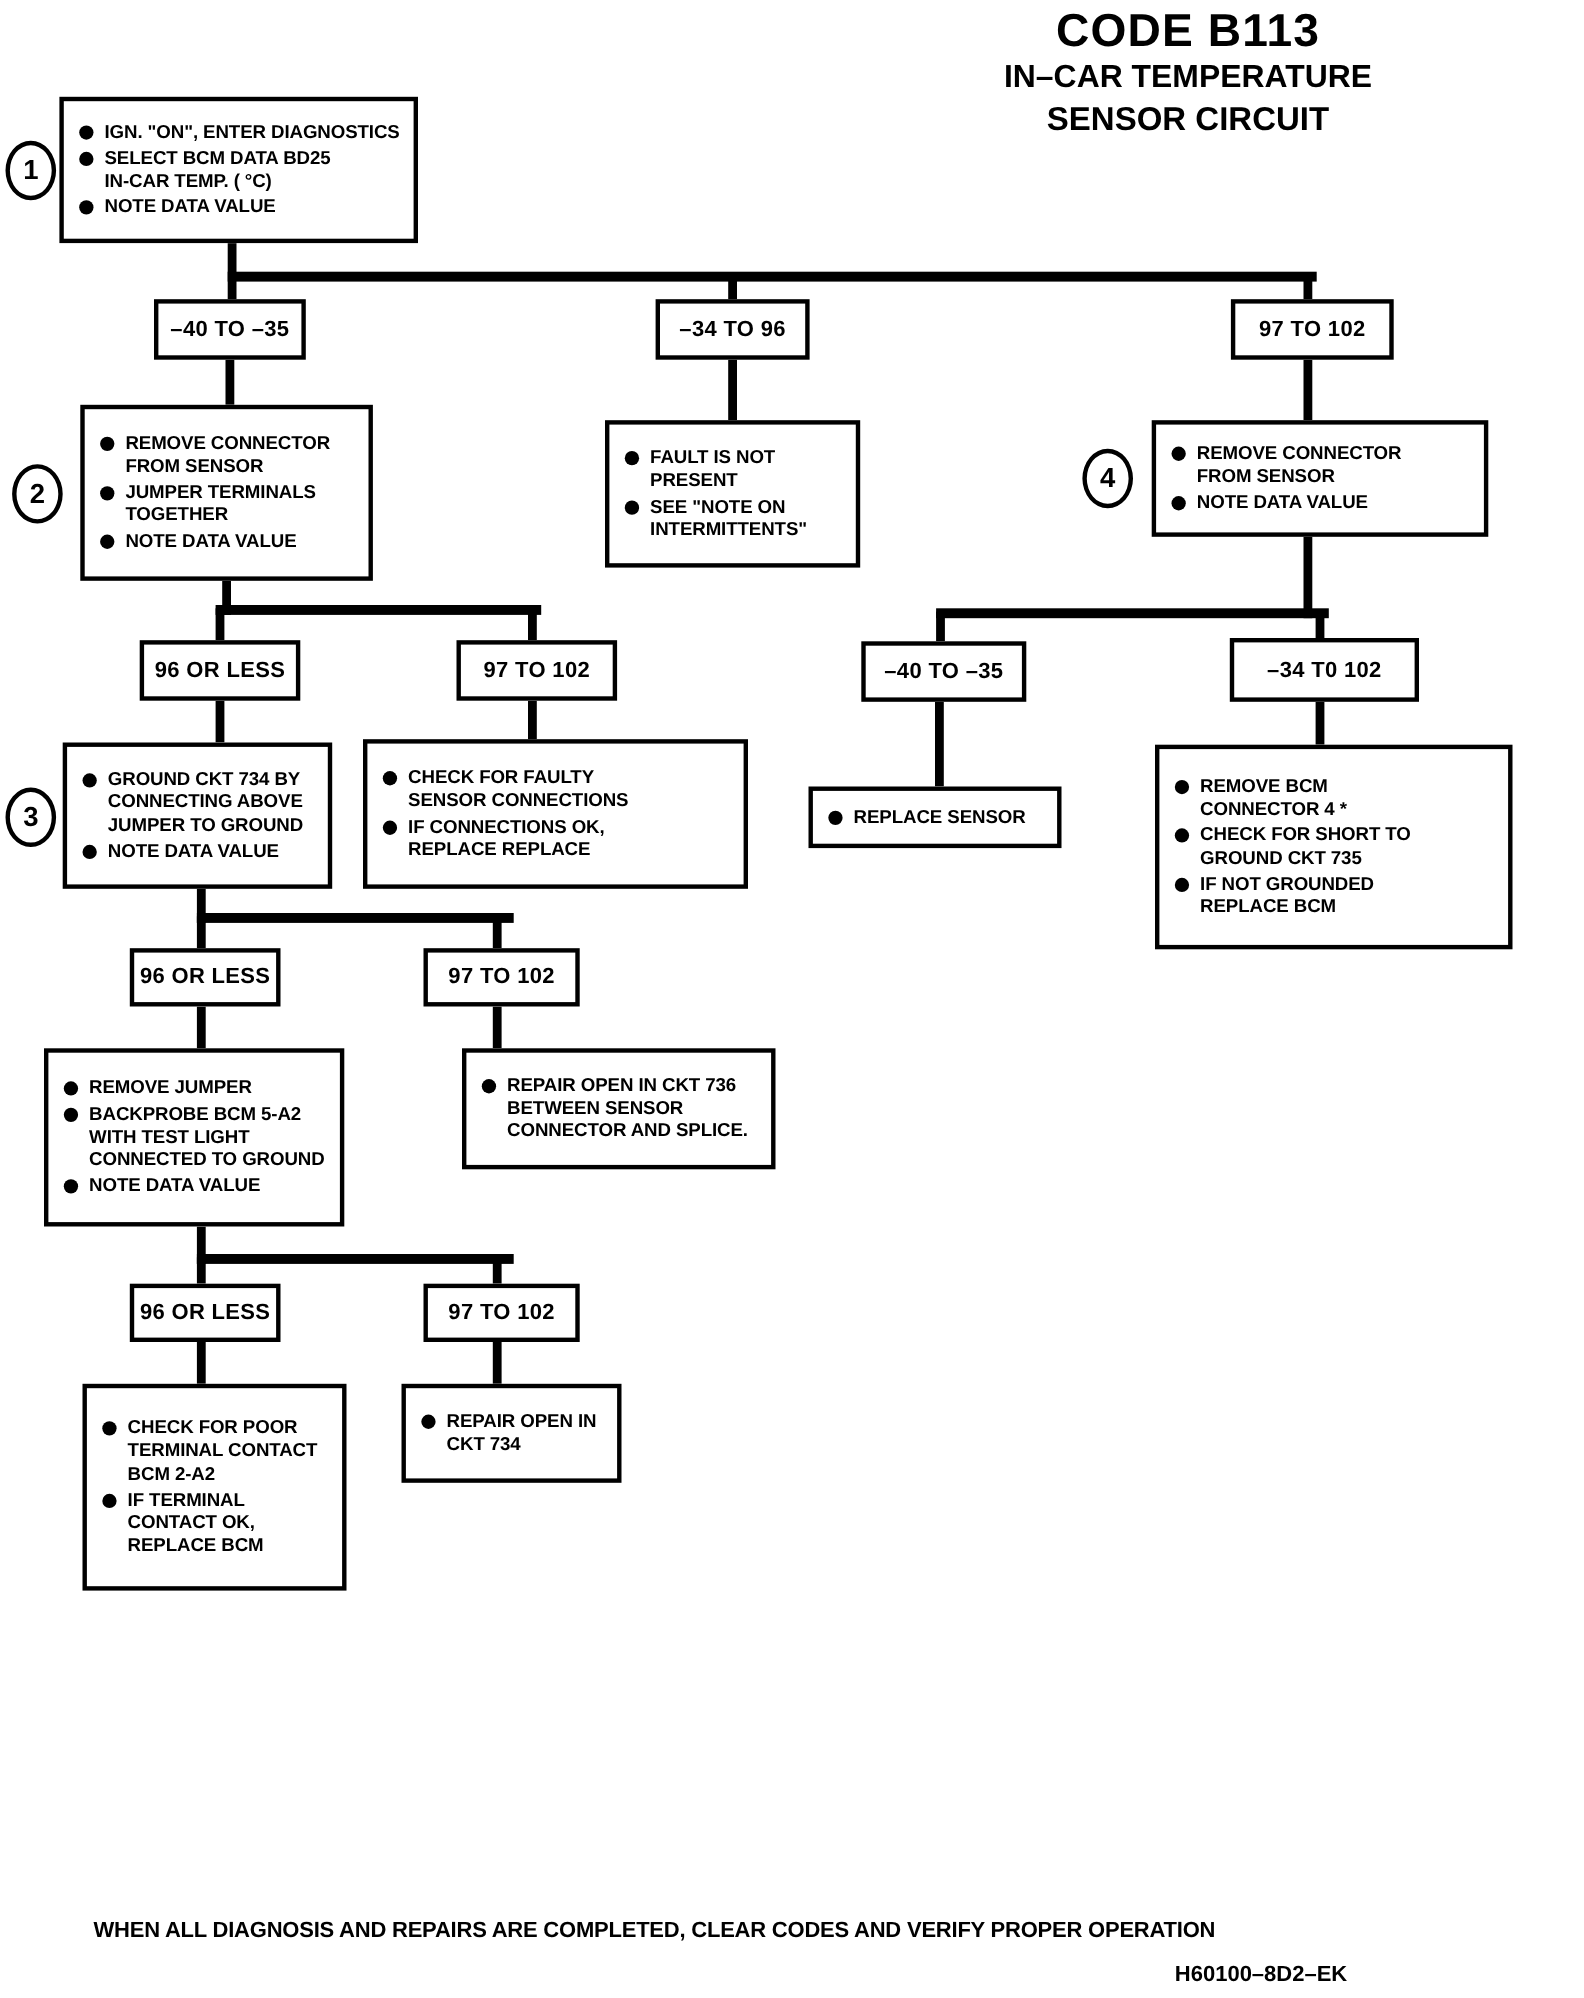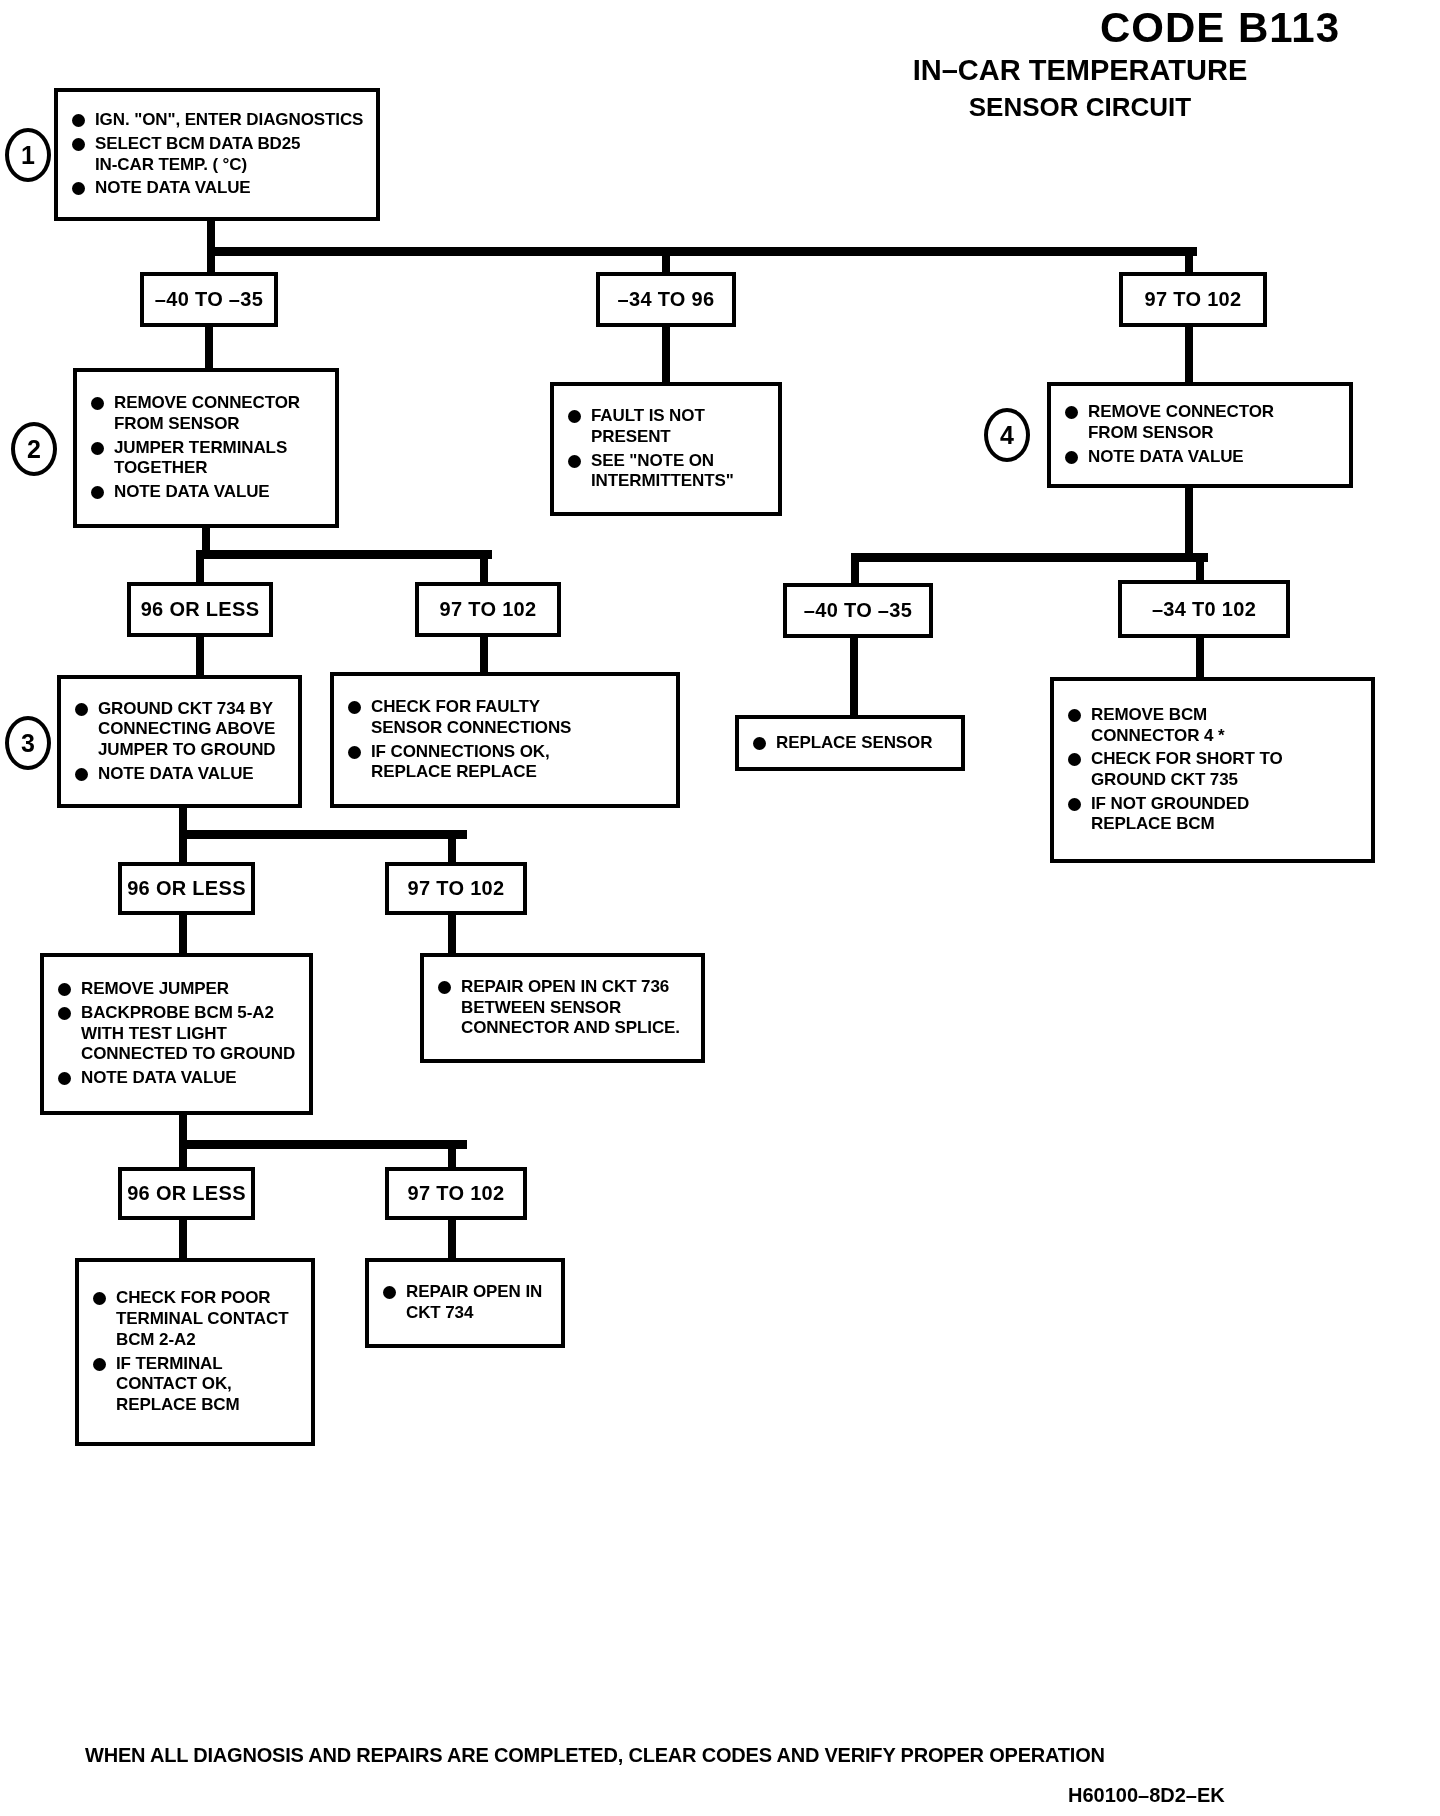--- a/index.html
+++ b/index.html
@@ -20,23 +20,23 @@
     position:absolute; border:4px solid #000; background:#fff; box-sizing:border-box;
     display:flex; align-items:center; justify-content:center;
     font-weight:bold; font-size:20px; letter-spacing:0.3px; white-space:pre;
   }
   .circle {
     position:absolute; width:46px; height:54px; border:4px solid #000; border-radius:50%;
     box-sizing:border-box; background:#fff; display:flex; align-items:center; justify-content:center;
     font-weight:bold; font-size:25px;
   }
   .title { position:absolute; text-align:center; font-weight:bold; white-space:pre; }
-  #title-code { left:820px; top:4px;  width:520px; font-size:42px; letter-spacing:1px;text-align:right; }
+  #title-code { left:820px; top:4px;  width:520px; font-size:42px; letter-spacing:1px; }
   #title-l1   { left:820px; top:54px; width:520px; font-size:29px; }
-  #title-l2   { left:820px; top:92px; width:520px; font-size:26px; }
+  #title-l2   { left:820px; top:92px; width:520px; font-size:30px; }
   .footer-note {
     position:absolute; left:85px; top:1744px; font-weight:bold; font-size:20px;
     letter-spacing:-0.2px; white-space:pre;
   }
   .doc-id {
     position:absolute; left:1068px; top:1784px; font-weight:bold; font-size:20px; white-space:pre;
   }
 </style>
 </head>
 <body>

